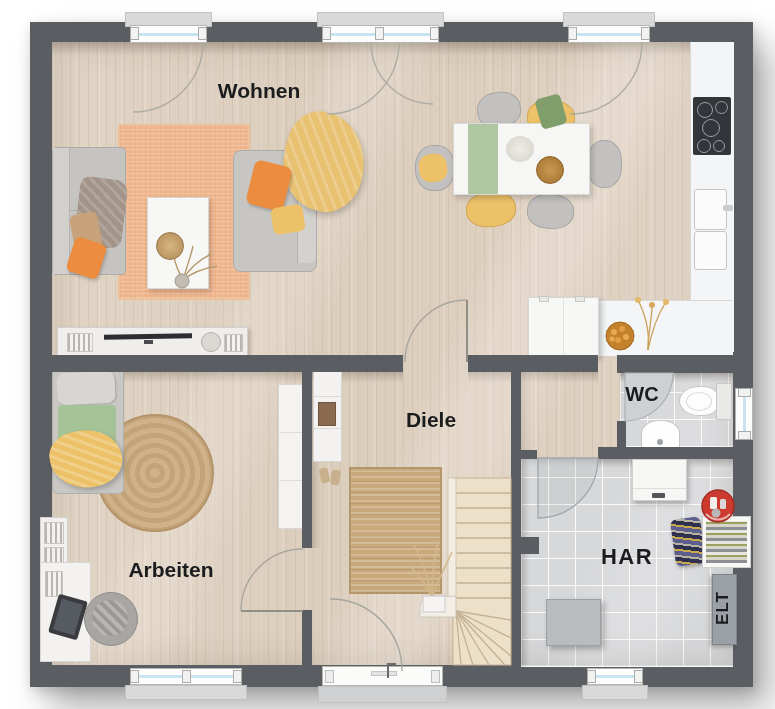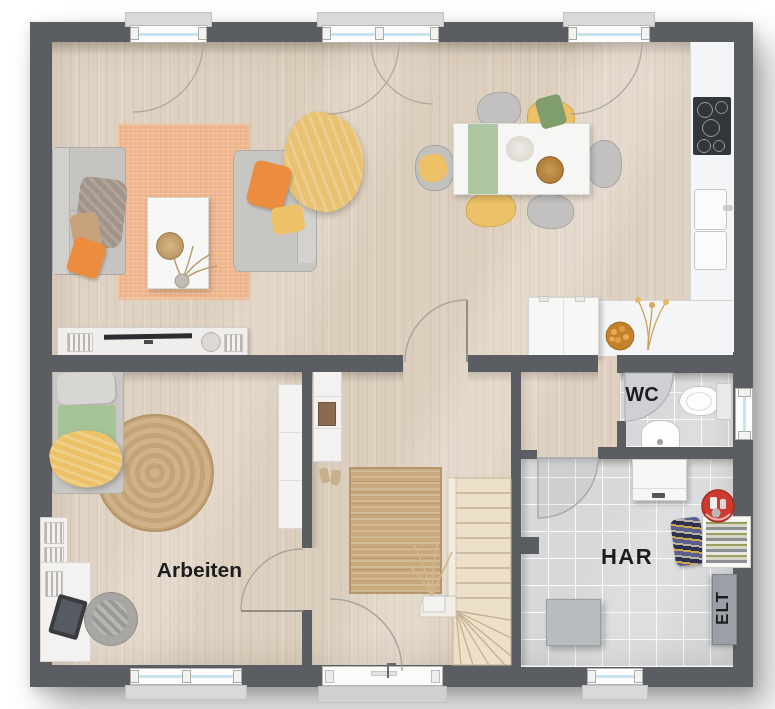--- a/index.html
+++ b/index.html
@@ -333,18 +333,20 @@
       <line x1="467" y1="300" x2="467" y2="362" stroke="#8f8f88" stroke-width="2"></line>
       <path d="M467 300 A 62 62 0 0 0 405 362" fill="none" stroke="#a6a69e" stroke-width="1.4"></path>
       <line x1="241" y1="611" x2="303" y2="611" stroke="#8f8f88" stroke-width="2"></line>
       <path d="M303 549 A 62 62 0 0 0 241 611" fill="none" stroke="#a6a69e" stroke-width="1.4"></path>
       <path d="M330 599 A 72 72 0 0 1 402 671" fill="none" stroke="#a6a69e" stroke-width="1.4"></path>
       <path d="M625 373 L673 373 A 48 48 0 0 1 625 421 Z" fill="#ced0d3" stroke="#aeb0b3" stroke-width="1.2"></path>
       <path d="M538 458 L598 458 A 60 60 0 0 1 538 518 Z" fill="rgba(90,93,97,0.07)" stroke="#a4a6a9" stroke-width="1.3"></path>
     </g>
   </svg>
 
-  <div class="abs label" style="left:100px;top:558px;width:142px;font-size:21px;text-align:right;">Arbeiten</div>
+  <div class="abs label" style="left:194px;top:79px;width:130px;font-size:21px;">Wohnen</div>
+  <div class="abs label" style="left:380px;top:408px;width:102px;font-size:21px;">Diele</div>
+  <div class="abs label" style="left:100px;top:558px;width:142px;font-size:21px;">Arbeiten</div>
   <div class="abs label" style="left:616px;top:383px;width:52px;font-size:20px;">WC</div>
   <div class="abs label" style="left:584px;top:545px;width:86px;font-size:22px;letter-spacing:1.5px;">HAR</div>
   <div class="abs label" style="left:694px;top:598px;width:60px;height:20px;font-size:17px;letter-spacing:1px;transform:rotate(-90deg);">ELT</div>
 
 </div>
 
 </body></html>

